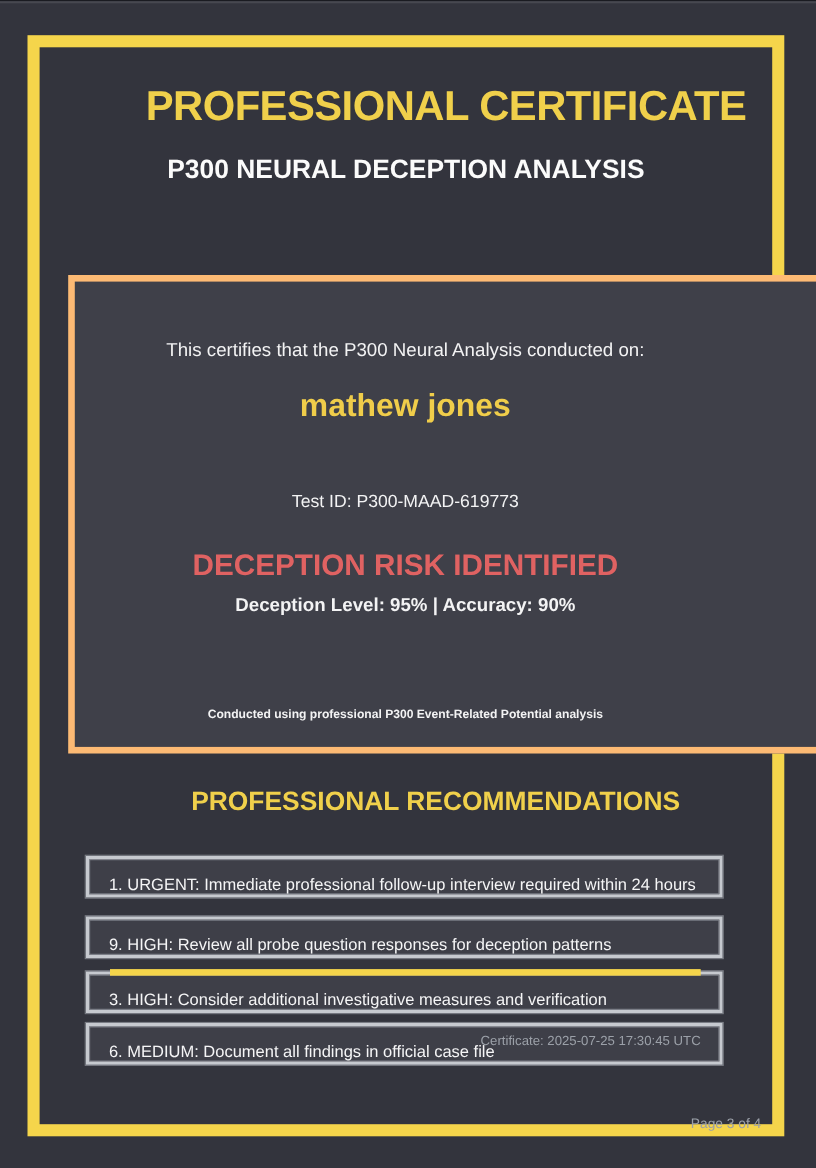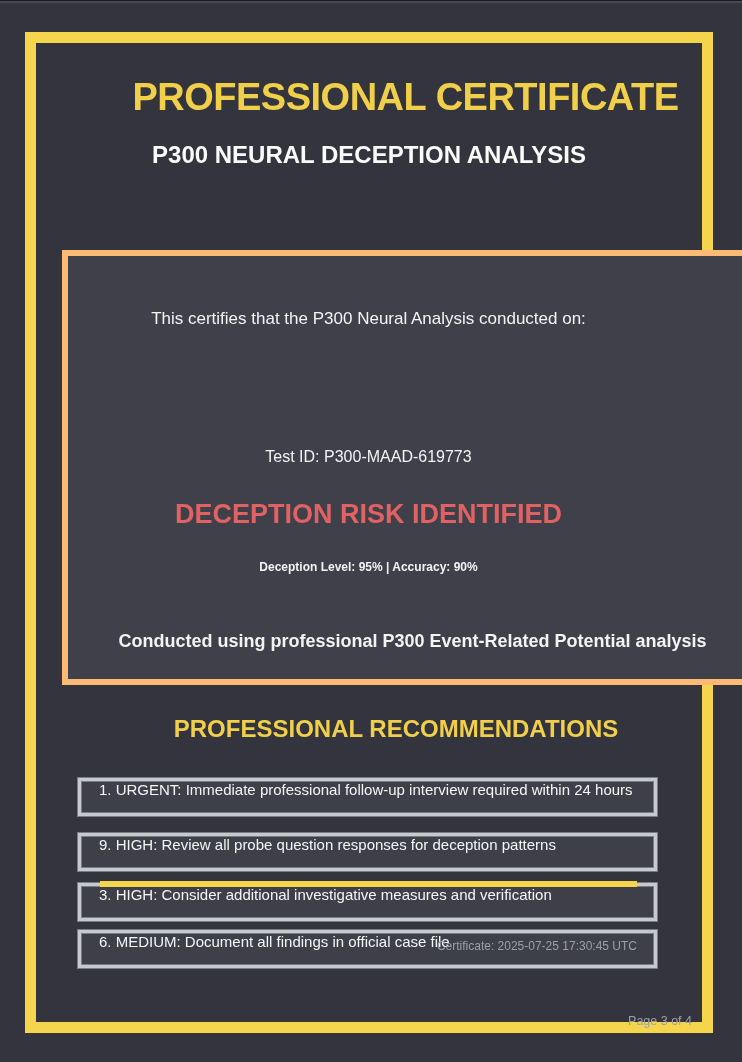--- a/index.html
+++ b/index.html
@@ -43,36 +43,36 @@
   }
   .cert-box p {
     position: absolute; left: 0; width: 601px; margin: 0;
     text-align: center; color: #f3f3f4;
   }
   .cert-intro   { top: 53px;  font-size: 17px; font-weight: normal; }
   .cert-name    { top: 97px;  font-size: 29px; font-weight: bold; color: #f0cd4a !important; }
   .cert-date    { top: 162px; font-size: 16px; font-weight: normal; }
   .cert-id      { top: 192px; font-size: 16px; font-weight: normal; }
   .cert-risk    { top: 243px; font-size: 27px; font-weight: bold; color: #e06262 !important; }
-  .cert-metrics { top: 304px; font-size: 12px; font-weight: bold; }
-  .cert-method  { top: 375px; font-size: 18px; font-weight: bold; padding-left: 44px; }
+  .cert-metrics { top: 284px; font-size: 17px; font-weight: bold; }
+  .cert-method  { top: 388px; font-size: 11px; font-weight: bold; }
   .rec-heading {
     position: absolute; left: 36px; top: 714px; width: 718px;
     margin: 1px; text-align: center;
     font-size: 24px; font-weight: bold;
     color: #f0d04b;
   }
   .rec-box {
     position: absolute; left: 78px; width: 579px; height: 38px;
     box-sizing: border-box;
     background: #3e3f48;
     border: 3px solid #c6c9cf;
     outline: 1px solid #7a7d85;
     box-shadow: inset 0 0 0 1px #7a7d85;
-    display: flex; align-items: flex-start;
+    display: flex; align-items: flex-end;
     padding-left: 18px;
     color: #f5f5f6; font-size: 15px;
   }
   .rec-0 { top: 778px; }
   .rec-1 { top: 833px; }
   .rec-2 { top: 883px; }
   .rec-3 { top: 930px; }
   .rec-accent-strip {
     position: absolute; left: 100px; top: 881px;
     width: 537px; height: 6px;
@@ -100,20 +100,21 @@
   <div class="top-edge"></div>
 
   <div class="outer-frame"></div>
 
   <h1 class="page-title">PROFESSIONAL CERTIFICATE</h1>
 
   <h2 class="page-subtitle">P300 NEURAL DECEPTION ANALYSIS</h2>
 
   <div class="cert-box">
     <p class="cert-intro">This certifies that the P300 Neural Analysis conducted on:</p>
+    <p class="cert-name">mathew jones</p>
     <p class="cert-id">Test ID: P300-MAAD-619773</p>
     <p class="cert-risk">DECEPTION RISK IDENTIFIED</p>
     <p class="cert-metrics">Deception Level: 95% | Accuracy: 90%</p>
     <p class="cert-method">Conducted using professional P300 Event-Related Potential analysis</p>
   </div>
 
   <h3 class="rec-heading">PROFESSIONAL RECOMMENDATIONS</h3>
 
   <div class="rec-box rec-0">
     <span>1. URGENT: Immediate professional follow-up interview required within 24 hours</span>

